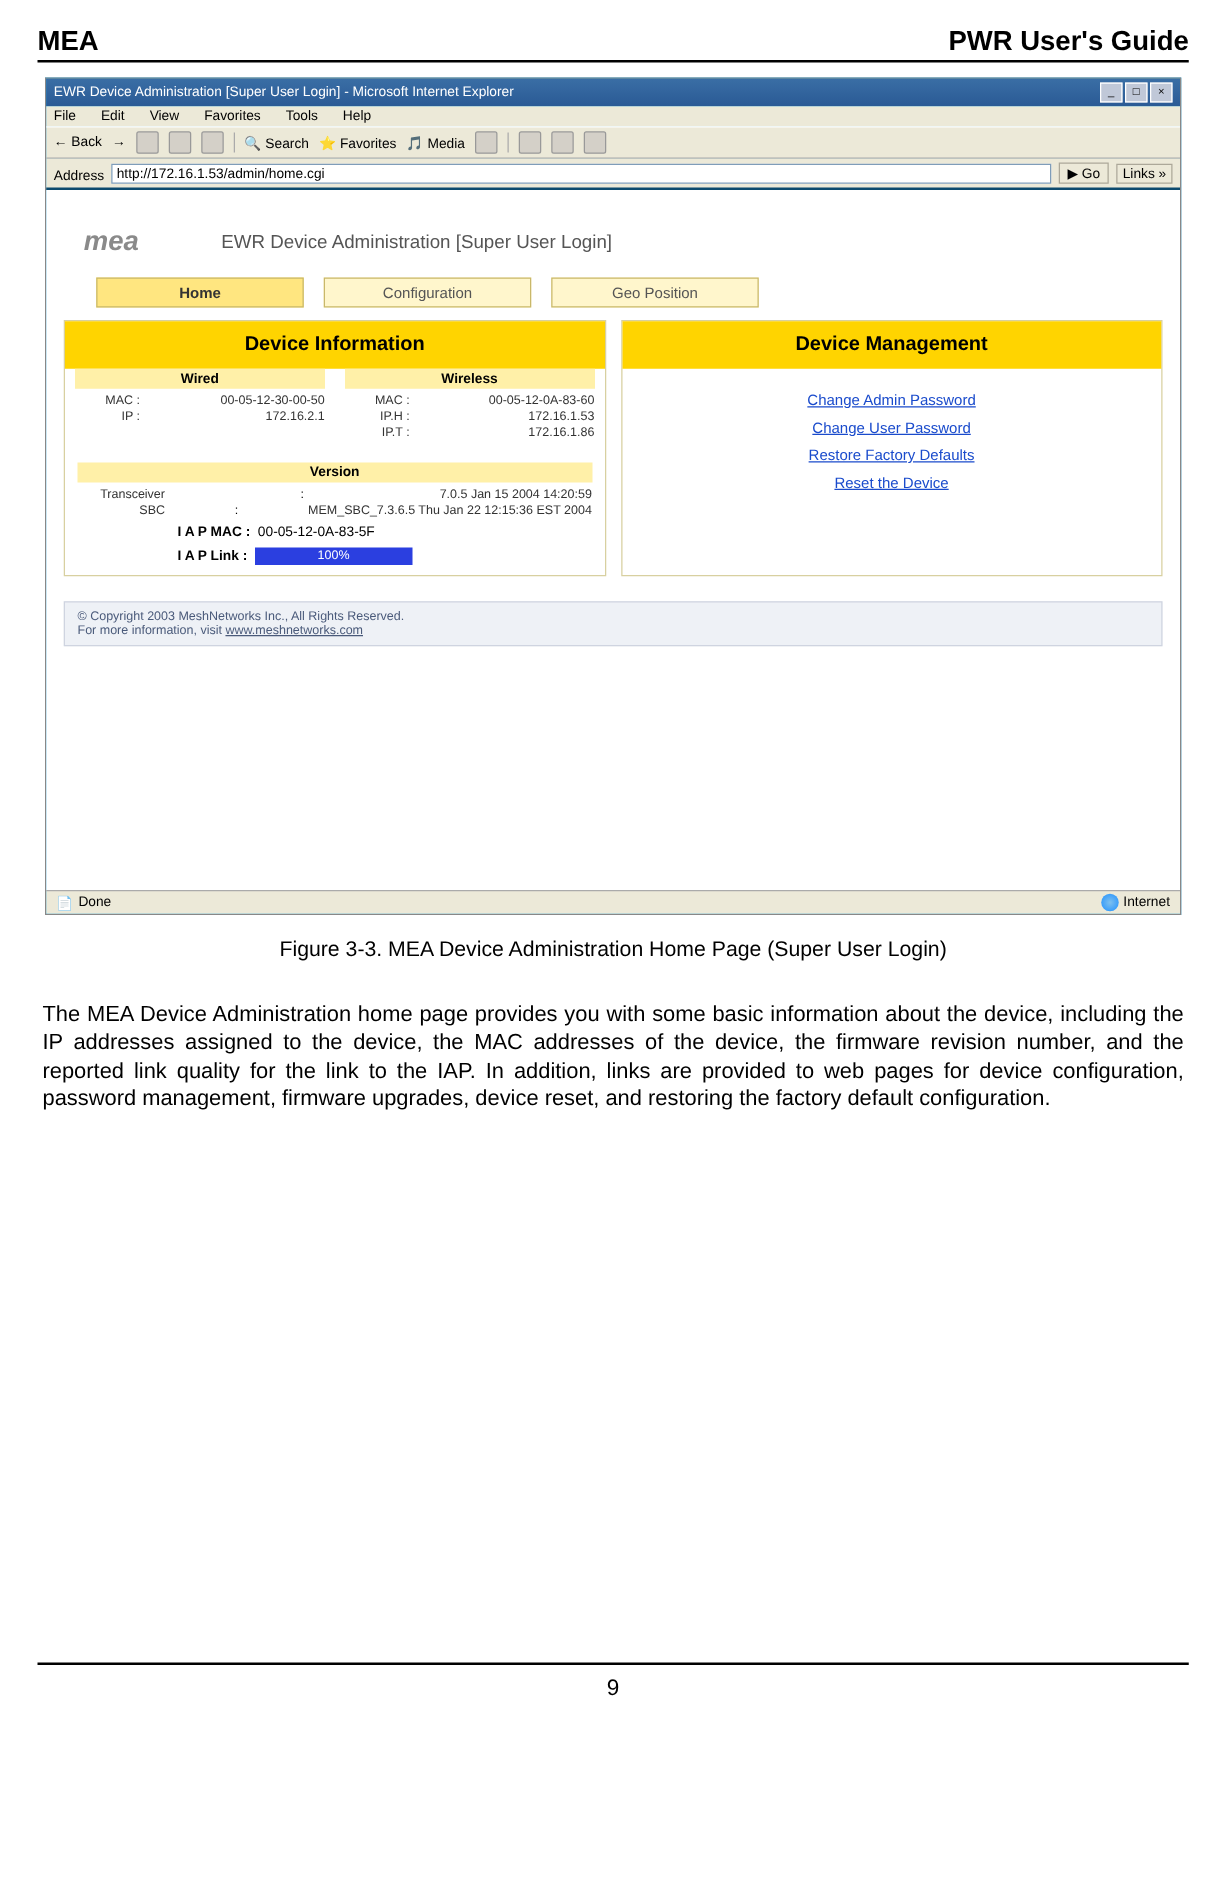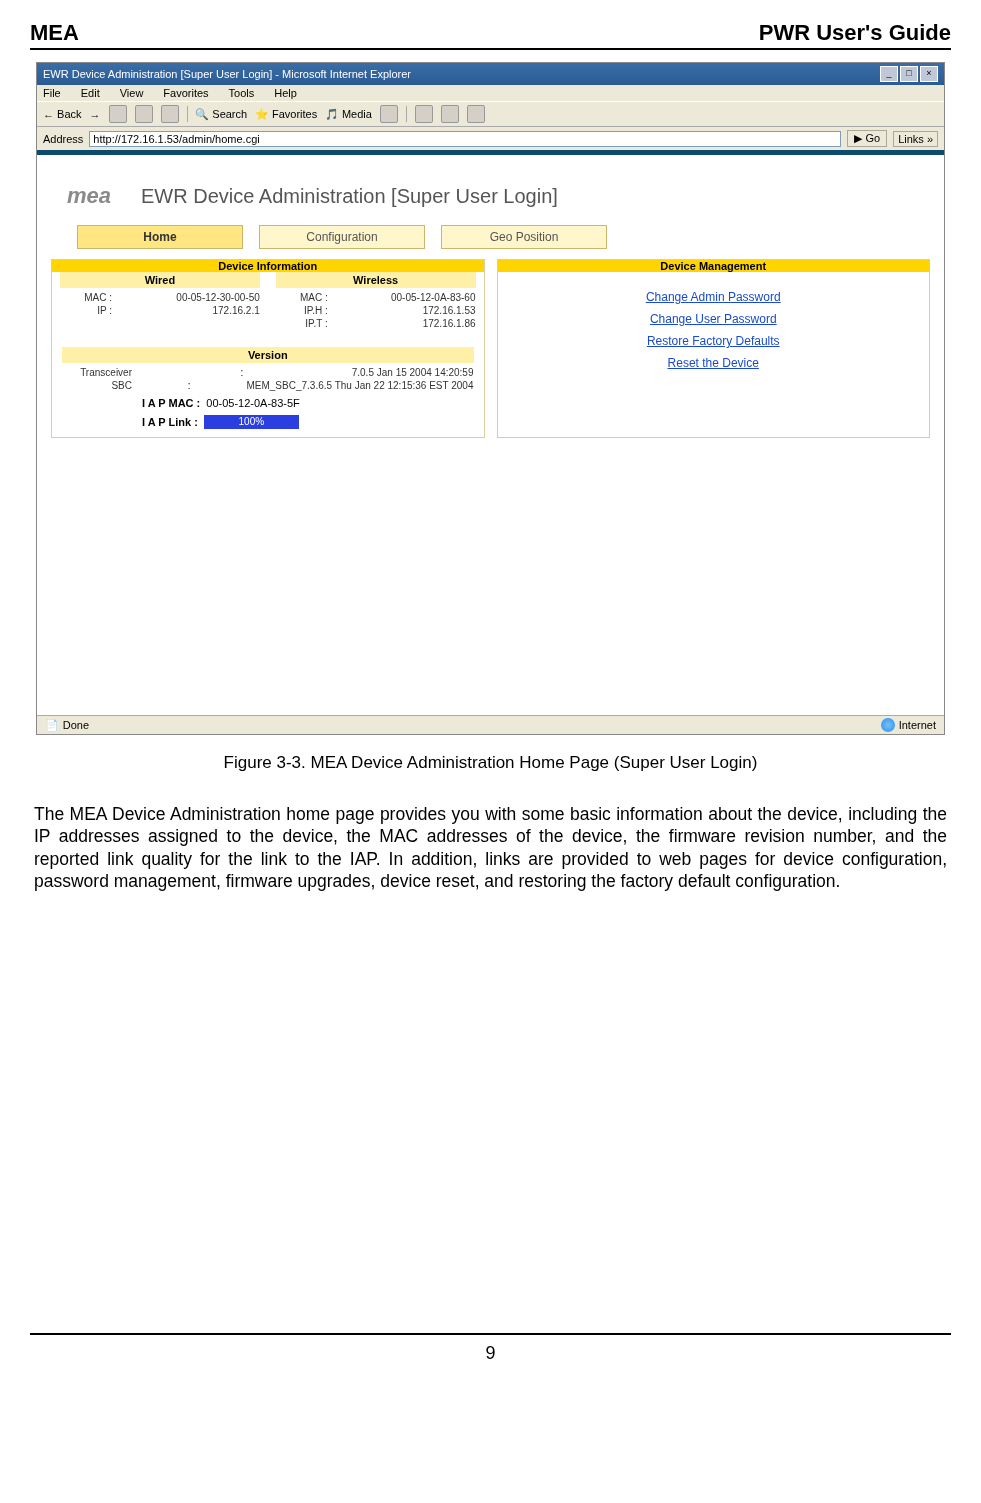--- a/index.html
+++ b/index.html
@@ -33,21 +33,21 @@
     padding: 3px 6px;
     display: flex;
     justify-content: space-between;
     align-items: center;
   }
   .tb-btns { display:flex; gap:2px; }
   .tb-btn { width:16px;height:14px;background:#c0c8d8;border:1px solid #fff;font-size:9px;text-align:center;line-height:12px;color:#000;}
   .menubar { background:#ece9d8; padding:2px 6px; display:flex; gap:20px; }
   .toolbar { background:#ece9d8; padding:3px 6px; display:flex; gap:8px; align-items:center; border-top:1px solid #fff; border-bottom:1px solid #aaa;}
   .tb-ico { width:16px;height:16px;background:#d4d0c8;border:1px solid #999;border-radius:2px;}
-  .addrbar { background:#ece9d8; padding:3px 6px; display:flex; align-items:center; gap:6px; border-bottom:5px solid #0c4a6e;}
+  .addrbar { background:#ece9d8; padding:3px 6px; display:flex; align-items:flex-end; gap:6px; border-bottom:2px solid #0c4a6e;}
   .addrbar input { flex:1; font-size:11px; padding:1px 3px; border:1px solid #7f9db9; }
   .go-btn { background:#ece9d8;border:1px solid #aca899;padding:1px 6px;font-size:11px;}
   .content {
     background:#fff;
     padding:0;
     min-height:560px;
     position:relative;
   }
   .page-banner {
     display:flex;
@@ -56,21 +56,21 @@
     padding:18px 20px 6px 20px;
   }
   .mea-logo {
     width:64px;height:46px;
     background:#fff;
     font-weight:bold;font-size:22px;color:#8a8a8a;
     display:flex;align-items:center;justify-content:center;
     border-radius:4px;
     font-style:italic;
   }
-  .page-title { font-size:20px;color:#555; }
+  .page-title { font-size:15px;color:#555;margin-left:36px; }
   .tabrow {
     display:flex;
     gap:16px;
     padding:0 40px 10px 40px;
   }
   .tab {
     border:1px solid #c9b86a;
     padding:4px 22px;
     font-size:12px;
     text-align:center;
@@ -86,41 +86,41 @@
   .panel {
     border:1px solid #d8d0a0;
     flex:1;
     background:#fff;
     padding:0 0 8px 0;
   }
   .panel-hdr {
     background:#ffd400;
     font-weight:bold;
     text-align:center;
-    padding:0 0;
-    font-size:11px;
+    padding:10px 0;
+    font-size:16px;
   }
   .subcols { display:flex; }
   .subcol { flex:1; padding:0 8px 6px 8px;}
   .subcol-hdr { background:#fff0a8; font-weight:bold; text-align:center; padding:2px 0; margin-bottom:4px;}
   .kv { display:flex; gap:6px; font-size:10px; margin:2px 0;justify-content:space-between;}
   .kv .k { text-align:right; min-width:52px; color:#333;}
   .kv .v { color:#333;}
   .ver-block { padding:4px 10px 0 10px;}
   .ver-hdr { background:#fff0a8; font-weight:bold; text-align:center; padding:2px 0; margin:6px 0 4px 0;}
   .mgmt-links { padding:10px 0; text-align:center; }
   .mgmt-links a {
     display:block;
     color:#1a4bcc;
     text-decoration:underline;
     margin:8px 0;
     font-size:12px;
   }
   .iap-row { display:flex; align-items:center; gap:6px; margin:6px 0 0 80px; font-size:11px;}
-  .iap-bar { width:95px;height:14px;background:#2b3fe0;color:#fff;text-align:center;font-size:10px;line-height:14px;}
+  .iap-bar { width:126px;height:14px;background:#2b3fe0;color:#fff;text-align:center;font-size:10px;line-height:14px;}
   .copyright {
     background:#eef1f6;
     border:1px solid #cfd4e0;
     margin:4px 14px;
     padding:6px 10px;
     font-size:10px;color:#4a5a7a;
   }
   .copyright a { color:#4a5a7a; text-decoration:underline;}
   .statusbar {
     background:#ece9d8;border-top:1px solid #aaa;
@@ -278,20 +278,27 @@
         <div class="mgmt-links">
           <a href="#">Change Admin Password</a>
           <a href="#">Change User Password</a>
           <a href="#">Restore Factory Defaults</a>
           <a href="#">Reset the Device</a>
         </div>
       </div>
 
     </div>
 
+    <div class="copyright">
+      <div>© Copyright 2003 MeshNetworks Inc., All Rights Reserved.</div>
+      <div>
+        <span>For more information, visit </span>
+        <a href="#">www.meshnetworks.com</a>
+      </div>
+    </div>
 
     <div style="height:180px"></div>
   </div>
 
   <div class="statusbar">
     <div class="status-seg">
       <span>📄</span>
       <span>Done</span>
     </div>
     <div class="status-seg">

